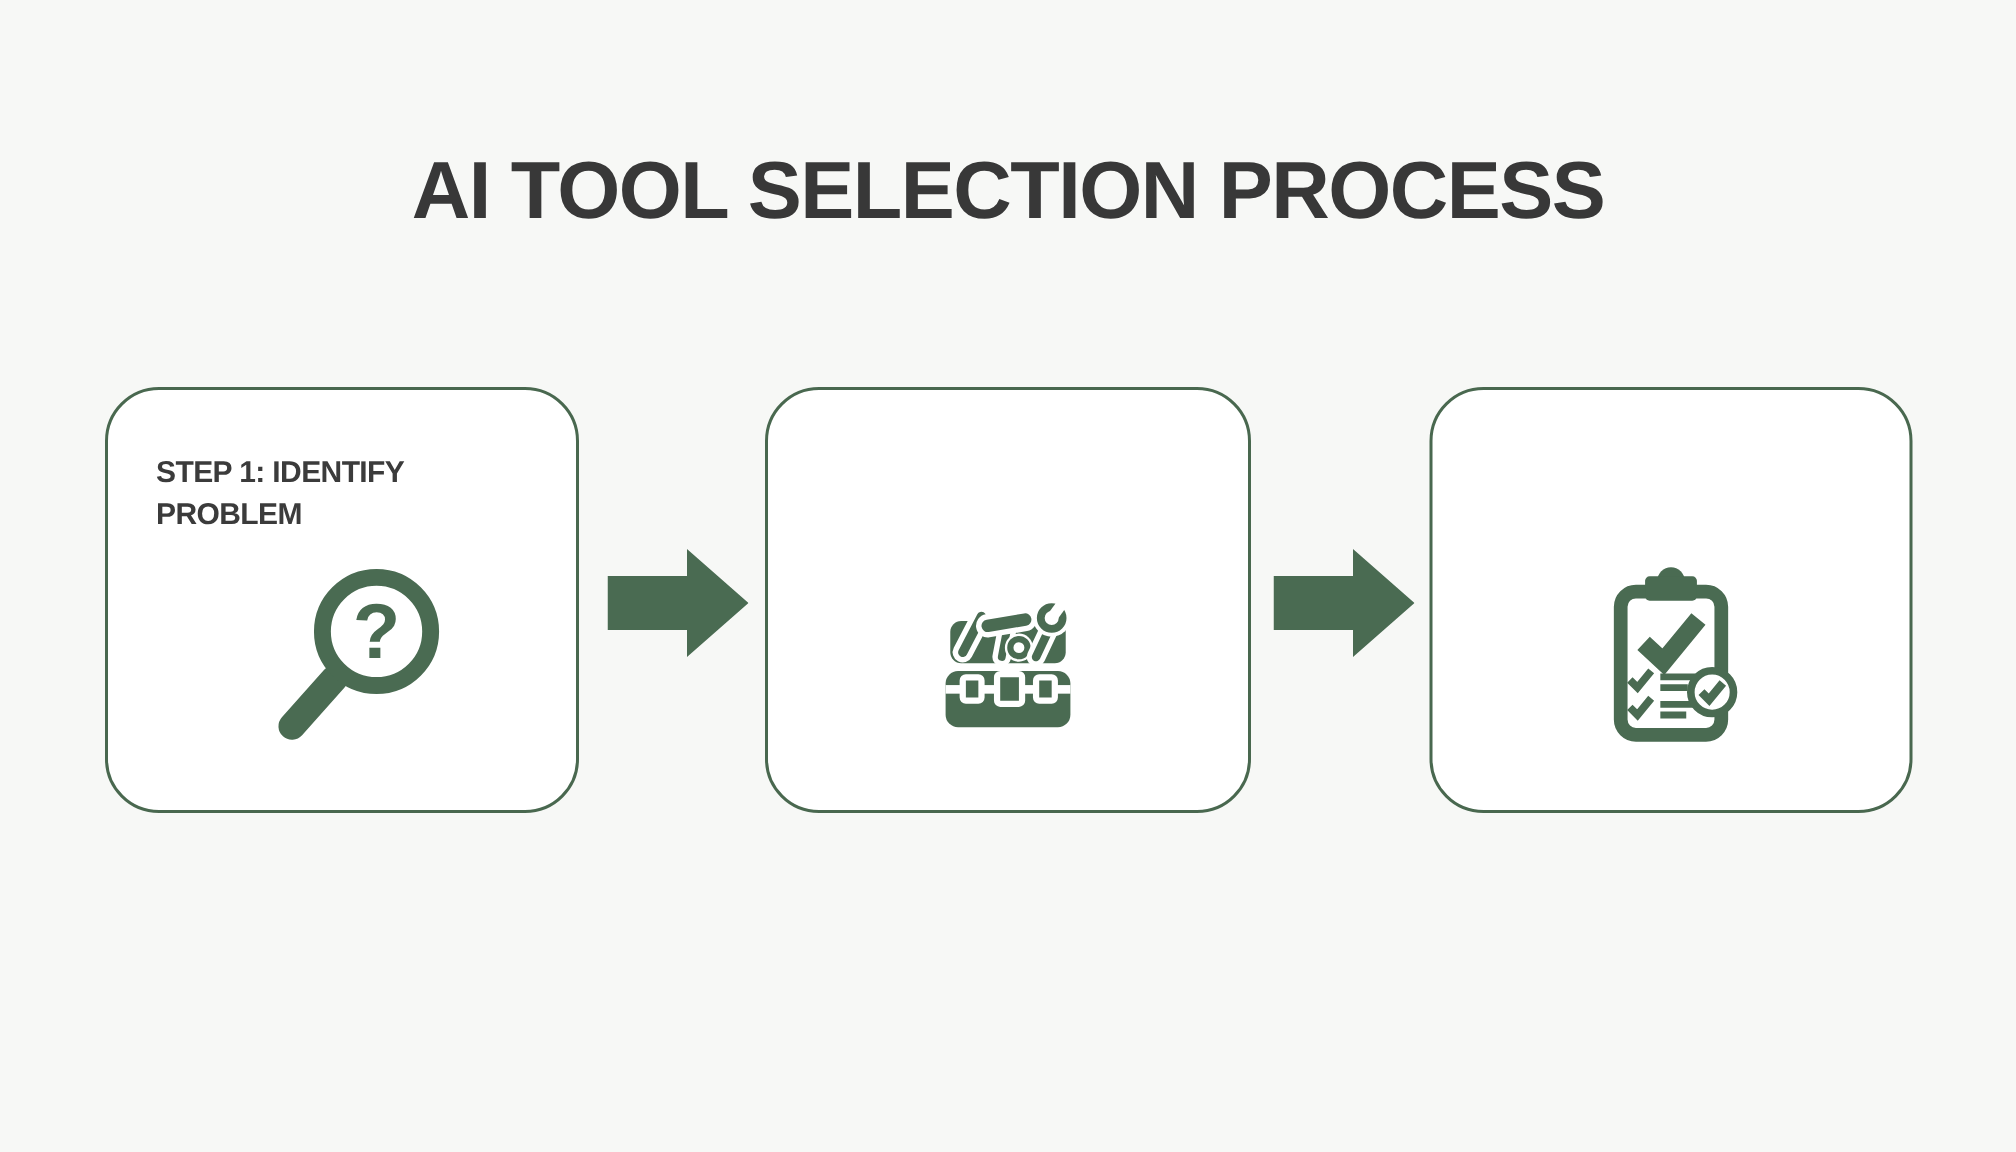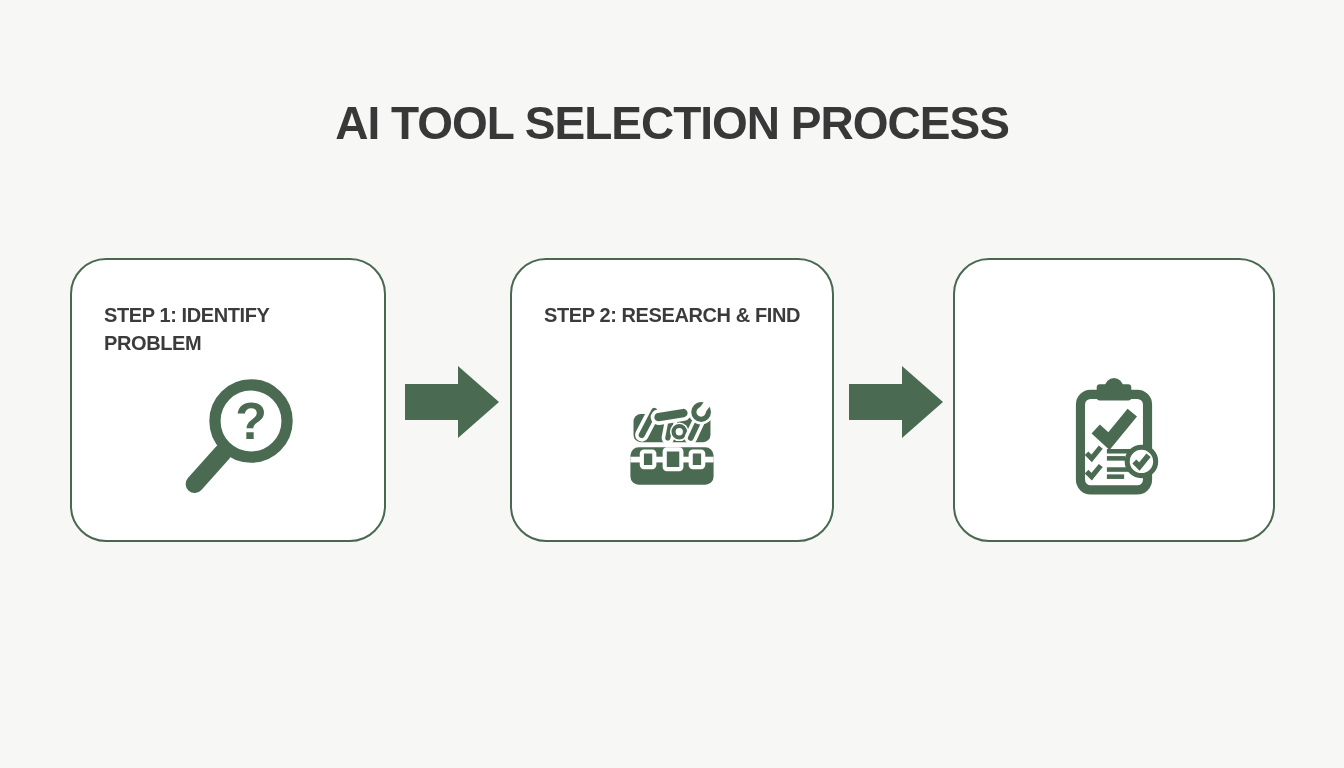--- a/index.html
+++ b/index.html
@@ -12,21 +12,21 @@
   }
   html,body{margin:0;padding:0;}
   body{background:#e8e8e8;font-family:"Liberation Sans",sans-serif;}
   .canvas{
     position:relative;width:1344px;height:768px;overflow:hidden;
     background:var(--background);
   }
   .title{
     position:absolute;left:0;top:96px;width:100%;margin:0;
     text-align:center;
-    font-size:46px;font-weight:700;letter-spacing:-1px;
+    font-size:54px;font-weight:700;letter-spacing:-1px;
     color:var(--title-text);
   }
   .card{
     position:absolute;top:258px;height:284px;box-sizing:border-box;
     background:var(--card-background);
     border:2px solid var(--border-green);
     border-radius:36px;
     padding:42px 30px 4px 32px;
   }
   .card-1{left:70px;width:316px;}
@@ -71,21 +71,20 @@
         <text class="qmark" x="63" y="62" text-anchor="middle">?</text>
       </svg>
     </span>
   </section>
 
   <svg class="arrow arrow-1" viewBox="0 0 94 72" aria-hidden="true">
     <polygon class="fg" points="0,18 53,18 53,0 94,36 53,72 53,54 0,54"></polygon>
   </svg>
 
   <section class="card card-2">
-    <h2 class="card-label">STEP 2: RESEARCH &amp; FIND</h2>
     <span class="icon-wrap icon-2">
       <svg viewBox="0 0 100 100" aria-hidden="true">
 
         <rect class="fg" x="13" y="27" width="74" height="27" rx="7"></rect>
 
         <line class="sw" x1="21" y1="47" x2="33" y2="24" stroke-width="13" stroke-linecap="round"></line>
         <line class="sg" x1="21" y1="47" x2="33" y2="24" stroke-width="6" stroke-linecap="round"></line>
 
         <line class="sw" x1="46" y1="50" x2="50" y2="29" stroke-width="12" stroke-linecap="round"></line>
         <line class="sg" x1="46" y1="50" x2="50" y2="29" stroke-width="5" stroke-linecap="round"></line>

